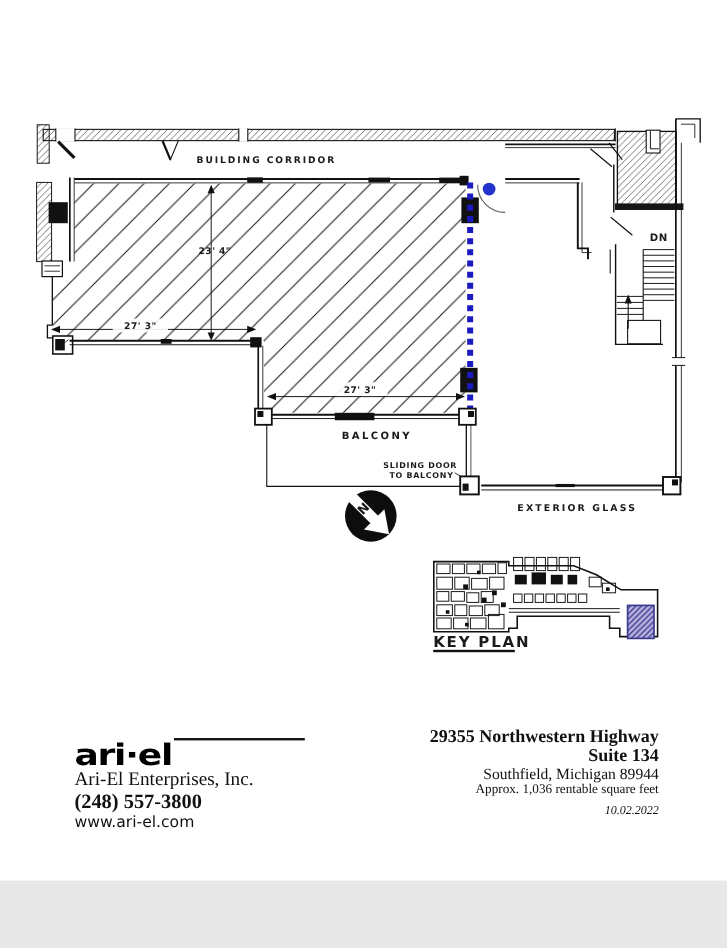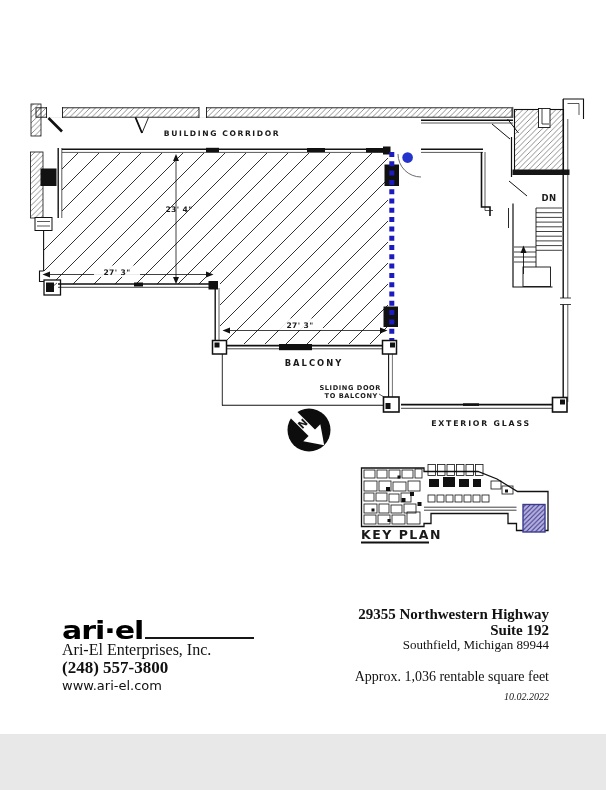--- a/index.html
+++ b/index.html
@@ -14,31 +14,31 @@
   .t-glass{font-size:7.8px;letter-spacing:1.8px;}
   .t-dn{font-size:8.5px;letter-spacing:.5px;}
   .t-keyplan{font-size:12.5px;letter-spacing:1.5px;}
   .t-north{font-size:10.5px;}
   .wall{stroke:#111;fill:none;}
   .kr{fill:none;stroke:#111;stroke-width:.8;}
   .kf{fill:#111;stroke:none;}
   
   .footer-left{position:absolute;left:62px;top:606px;width:230px;}
   .managed{font-size:13.5px;}
-  .logo-row{display:flex;align-items:flex-end;width:192px;margin-top:9px;}
+  .logo-row{display:flex;width:192px;margin-top:9px;}
   .logo-text{font-family:"DejaVu Sans",sans-serif;font-weight:800;font-size:30px;line-height:26px;
              letter-spacing:-1px;transform:scaleY(.82);transform-origin:left bottom;color:#000;}
   .logo-rule{flex:1;height:2px;background:#161616;margin-bottom:2px;margin-left:2px;}
   .company{font-size:16px;margin-top:0;}
   .phone{font-size:17px;font-weight:bold;line-height:17px;}
   .website{font-family:"DejaVu Sans",sans-serif;font-weight:normal;font-size:13px;margin-top:2px;}
   .footer-right{position:absolute;right:57px;top:606px;width:280px;text-align:right;}
   .addr1,.addr2{font-size:15px;font-weight:bold;line-height:16px;}
   .addr3{font-size:13px;line-height:14px;}
-  .area{font-size:14px;margin-top:17px;}
+  .area{font-size:11px;}
   .disclaimer{font-size:11px;font-style:italic;margin-top:16px;}
   .date{font-size:10px;font-style:italic;margin-top:6px;}
 </style>
 </head>
 <body>
 
 <div class="page">
 
   <svg width="606" height="575" viewBox="0 0 606 575">
     <defs>
@@ -304,19 +304,19 @@
       <span class="logo-text">ari·el</span>
       <span class="logo-rule"></span>
     </div>
     <div class="company">Ari-El Enterprises, Inc.</div>
     <div class="phone">(248) 557-3800</div>
     <div class="website">www.ari-el.com</div>
   </div>
 
   <div class="footer-right">
     <div class="addr1">29355 Northwestern Highway</div>
-    <div class="addr2">Suite 192</div>
+    <div class="addr2">Suite 134</div>
     <div class="addr3">Southfield, Michigan 89944</div>
     <div class="area">Approx. 1,036 rentable square feet</div>
     <div class="date">10.02.2022</div>
   </div>
 
 </div>
 
 </body></html>

